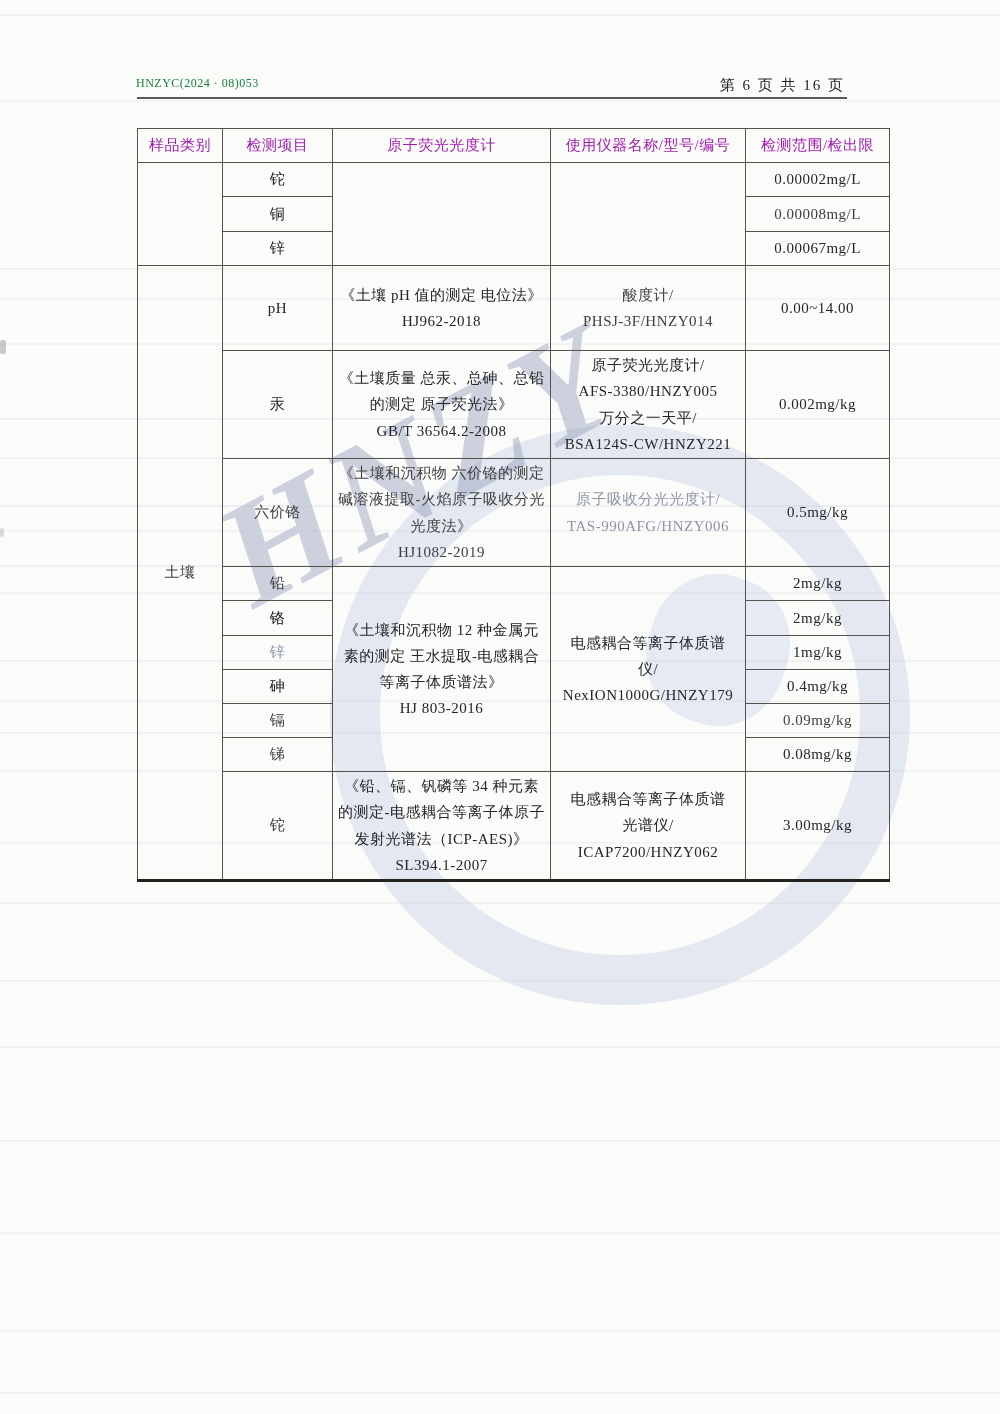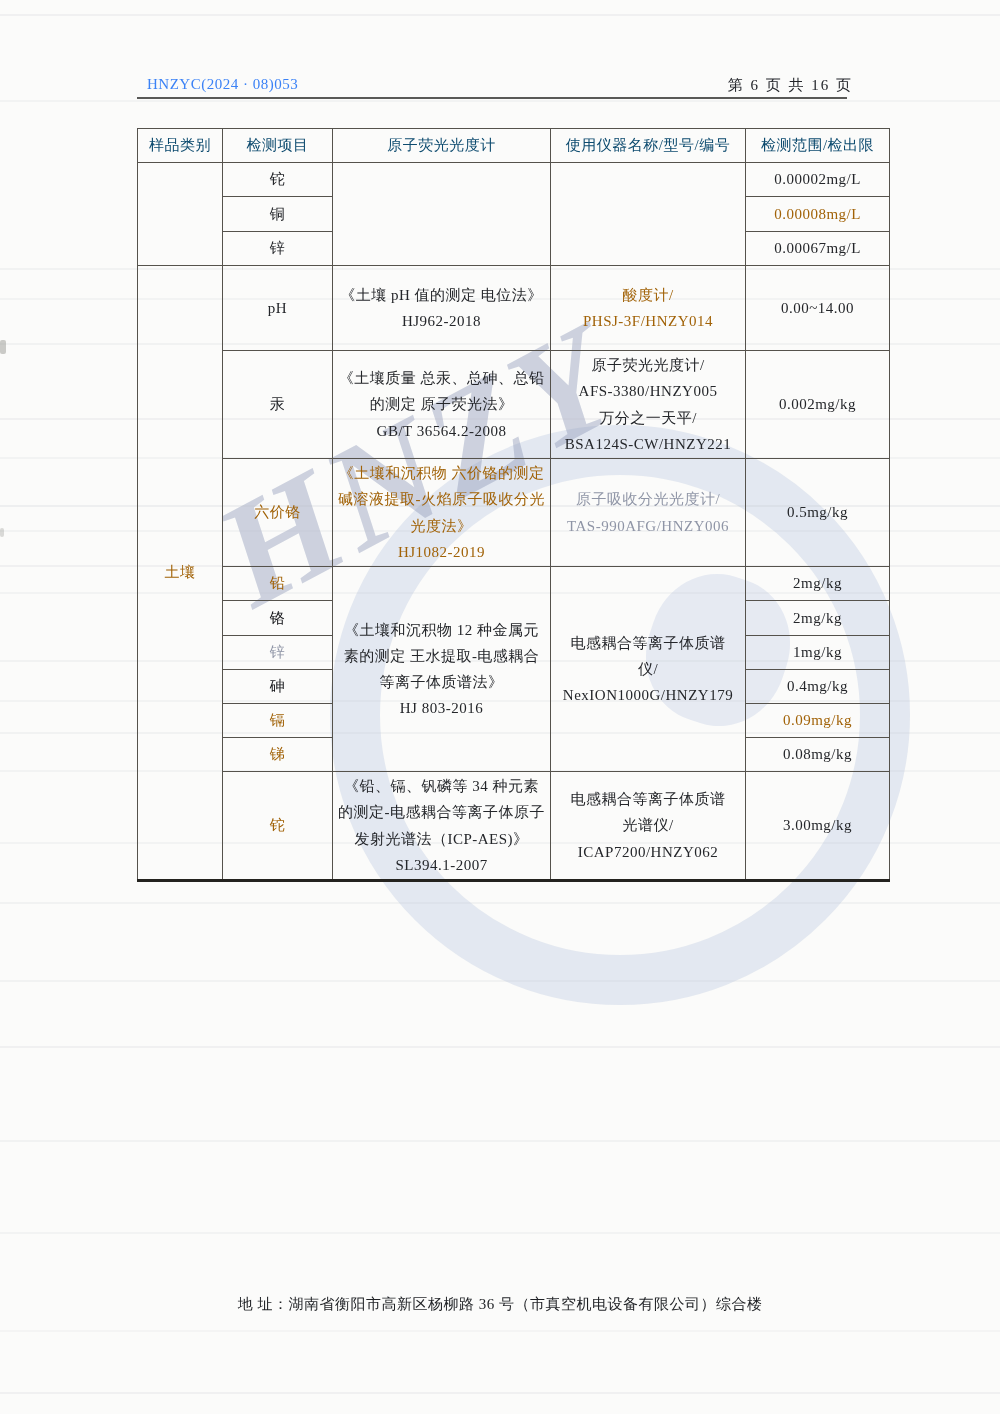--- a/index.html
+++ b/index.html
@@ -34,45 +34,45 @@
     transform:rotate(-28deg);transform-origin:0 0;
     white-space:nowrap;
   }
   .wm-blob{
     position:absolute;left:648px;top:575px;width:140px;height:150px;
     background:var(--wm-ring);border-radius:46%;opacity:.45;
     transform:rotate(18deg);
   }
   
   .page-header{position:absolute;left:0;top:0;width:100%;z-index:2;}
-  .doc-number{position:absolute;left:147px;top:76px;font-size:15px;letter-spacing:.5px;color:#3b82f6;}
-  .page-number{position:absolute;left:8px;top:76px;width:845px;text-align:right;font-size:15px;letter-spacing:2px;color:#23252a;}
+  .doc-number{position:absolute;left:136px;top:76px;font-size:12px;letter-spacing:.5px;color:#15803d;}
+  .page-number{position:absolute;left:0;top:76px;width:845px;text-align:right;font-size:15px;letter-spacing:2px;color:#23252a;}
   .header-rule{position:absolute;left:137px;top:97px;width:710px;height:2px;background:#3c3c3a;opacity:.85;}
   
   table.report{
     position:absolute;left:137px;top:128px;z-index:1;
     width:752px;border-collapse:collapse;table-layout:fixed;
     border:1px solid var(--border);
     border-bottom:3px solid #24231f;
     background:transparent;
   }
   table.report th,table.report td{
     border:1px solid var(--border);
     padding:1px 4px;
     text-align:center;vertical-align:middle;
     font-size:15px;font-weight:normal;
     letter-spacing:.5px;
     overflow:hidden;
   }
   td.multiline{white-space:pre-line;line-height:1.75;}
   .t-dark{color:#24262a;}
-  .t-mid{color:#a16207;}
+  .t-mid{color:#404040;}
   .t-faint{color:#8f95a6;}
   .t-bold{color:#121317;font-weight:bold;}
-  th.hcell{color:#0c4a6e;letter-spacing:1px;}
+  th.hcell{color:#a21caf;letter-spacing:1px;}
   td.faint-divider{border-bottom-color:#c9c9c2;}
   td.purple-divider{border-bottom:2px solid var(--purple);}
   
   .page-footer{position:absolute;left:0;top:1290px;width:100%;text-align:center;z-index:2;
     font-size:15px;line-height:28px;color:#1e2024;letter-spacing:.5px;}
 </style>
 </head>
 <body>
 
 <div class="page" style="--border: #55524c; --purple: #b48fc8; --wm-ring: #ccd5e8; --wm-letters: #8e99b8;">
@@ -209,16 +209,15 @@
 SL394.1-2007</td>
           <td class="multiline t-dark" rowspan="1">电感耦合等离子体质谱
 光谱仪/
 ICAP7200/HNZY062</td>
           <td class="t-dark">3.00mg/kg</td>
         </tr>
       </tbody>
   </table>
 
   <div class="page-footer">
-    <div>地 址：湖南省衡阳市高新区杨柳路 36 号（市真空机电设备有限公司）综合楼</div>
   </div>
 
 </div>
 
 </body></html>

